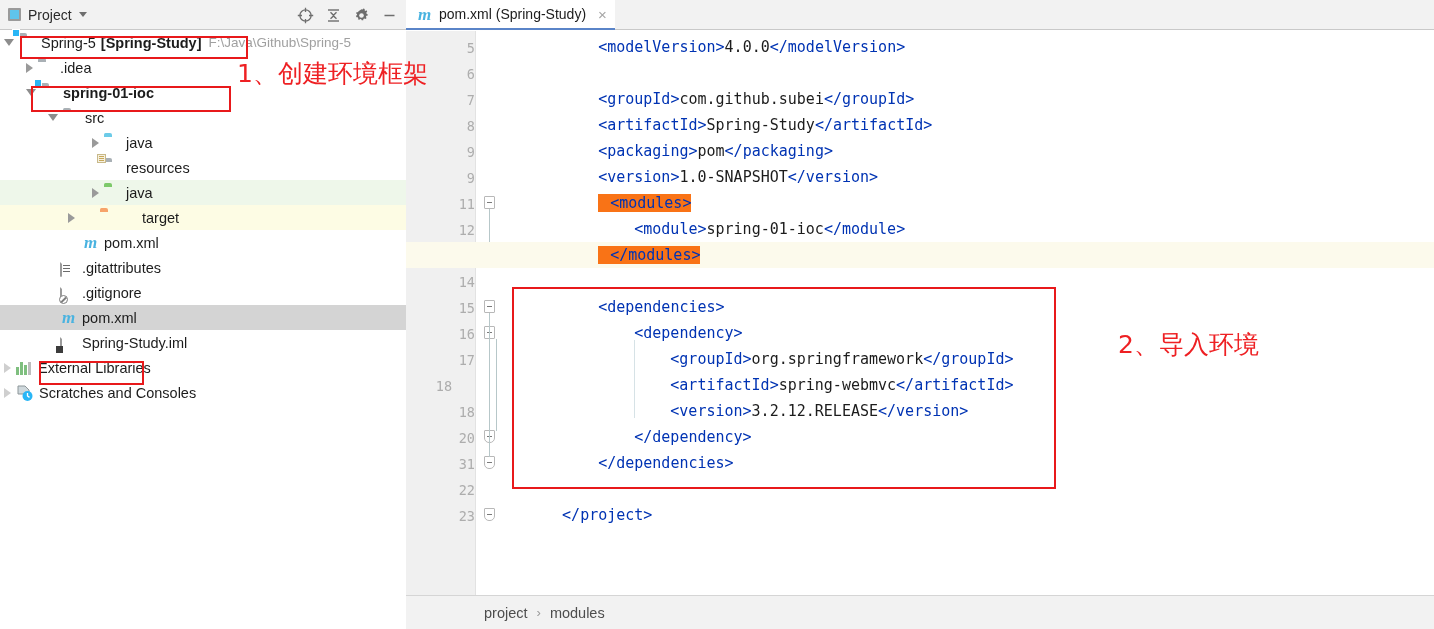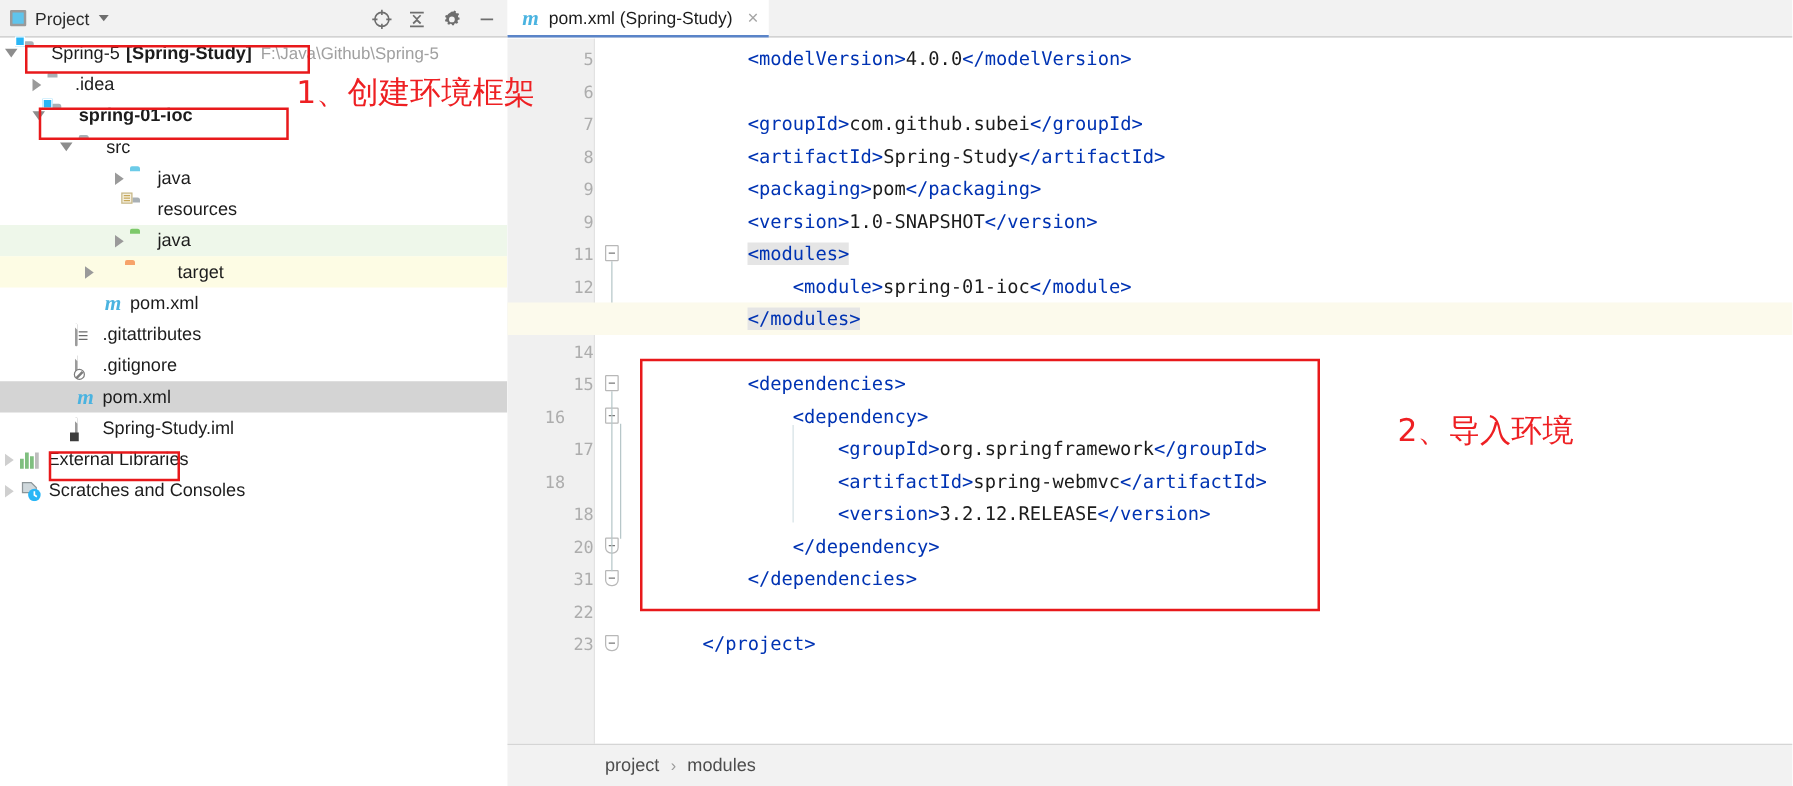--- a/index.html
+++ b/index.html
@@ -144,21 +144,21 @@
     position: absolute; right: 0; width: 62px; text-align: right;
     font-family: "DejaVu Sans Mono", monospace; font-size: 13.5px; color: #adadad;
   }
   .code-line {
     position: absolute; left: 0; right: 0; height: 26px; line-height: 26px;
     font-family: "DejaVu Sans Mono", monospace; font-size: 15px;
     white-space: pre; color: #1c1c1c;
   }
   .code-line .txt { position: absolute; left: 120px; }
   .tag { color: #0033b3; }
-  .hl-cyan { background: #e5e5e5; }
+  .hl-cyan { background: #f97316; padding-left: 12px; }
   .cur-line { position: absolute; left: 0; right: 0; height: 26px; background: #fcfaec; }
   .fold-minus {
     position: absolute; width: 11px; height: 13px; background: #fff;
     border: 1px solid #b8b8b8; border-radius: 1px;
   }
   .fold-minus::after {
     content: ""; position: absolute; left: 2px; top: 5px; width: 5px; height: 1px; background: #7a7a7a;
   }
   .fold-minus.tip { border-radius: 1px 1px 5px 5px; }
   .fold-bar { position: absolute; width: 1px; background: #b7c7c9; }
@@ -349,21 +349,21 @@
           <div class="ln" style="top: 35px;">6</div>
           <div class="ln" style="top: 61px;">7</div>
           <div class="ln" style="top: 87px;">8</div>
           <div class="ln" style="top: 113px;">9</div>
           <div class="ln" style="top: 139px;">9</div>
           <div class="ln" style="top: 165px;">11</div>
           <div class="ln" style="top: 191px;">12</div>
           <div class="ln" style="top: 217px;">13</div>
           <div class="ln" style="top: 243px;">14</div>
           <div class="ln" style="top: 269px;">15</div>
-          <div class="ln" style="top: 295px; text-align: center;">16</div>
+          <div class="ln" style="top: 295px;">16</div>
           <div class="ln" style="top: 321px;">17</div>
           <div class="ln" style="top: 347px; text-align: center;">18</div>
           <div class="ln" style="top: 373px;">18</div>
           <div class="ln" style="top: 399px;">20</div>
           <div class="ln" style="top: 425px;">31</div>
           <div class="ln" style="top: 451px;">22</div>
           <div class="ln" style="top: 477px;">23</div>
         </div>
       <div id="fold-col">
           <div class="fold-minus" style="left: 8px; top: 165px;"></div>

